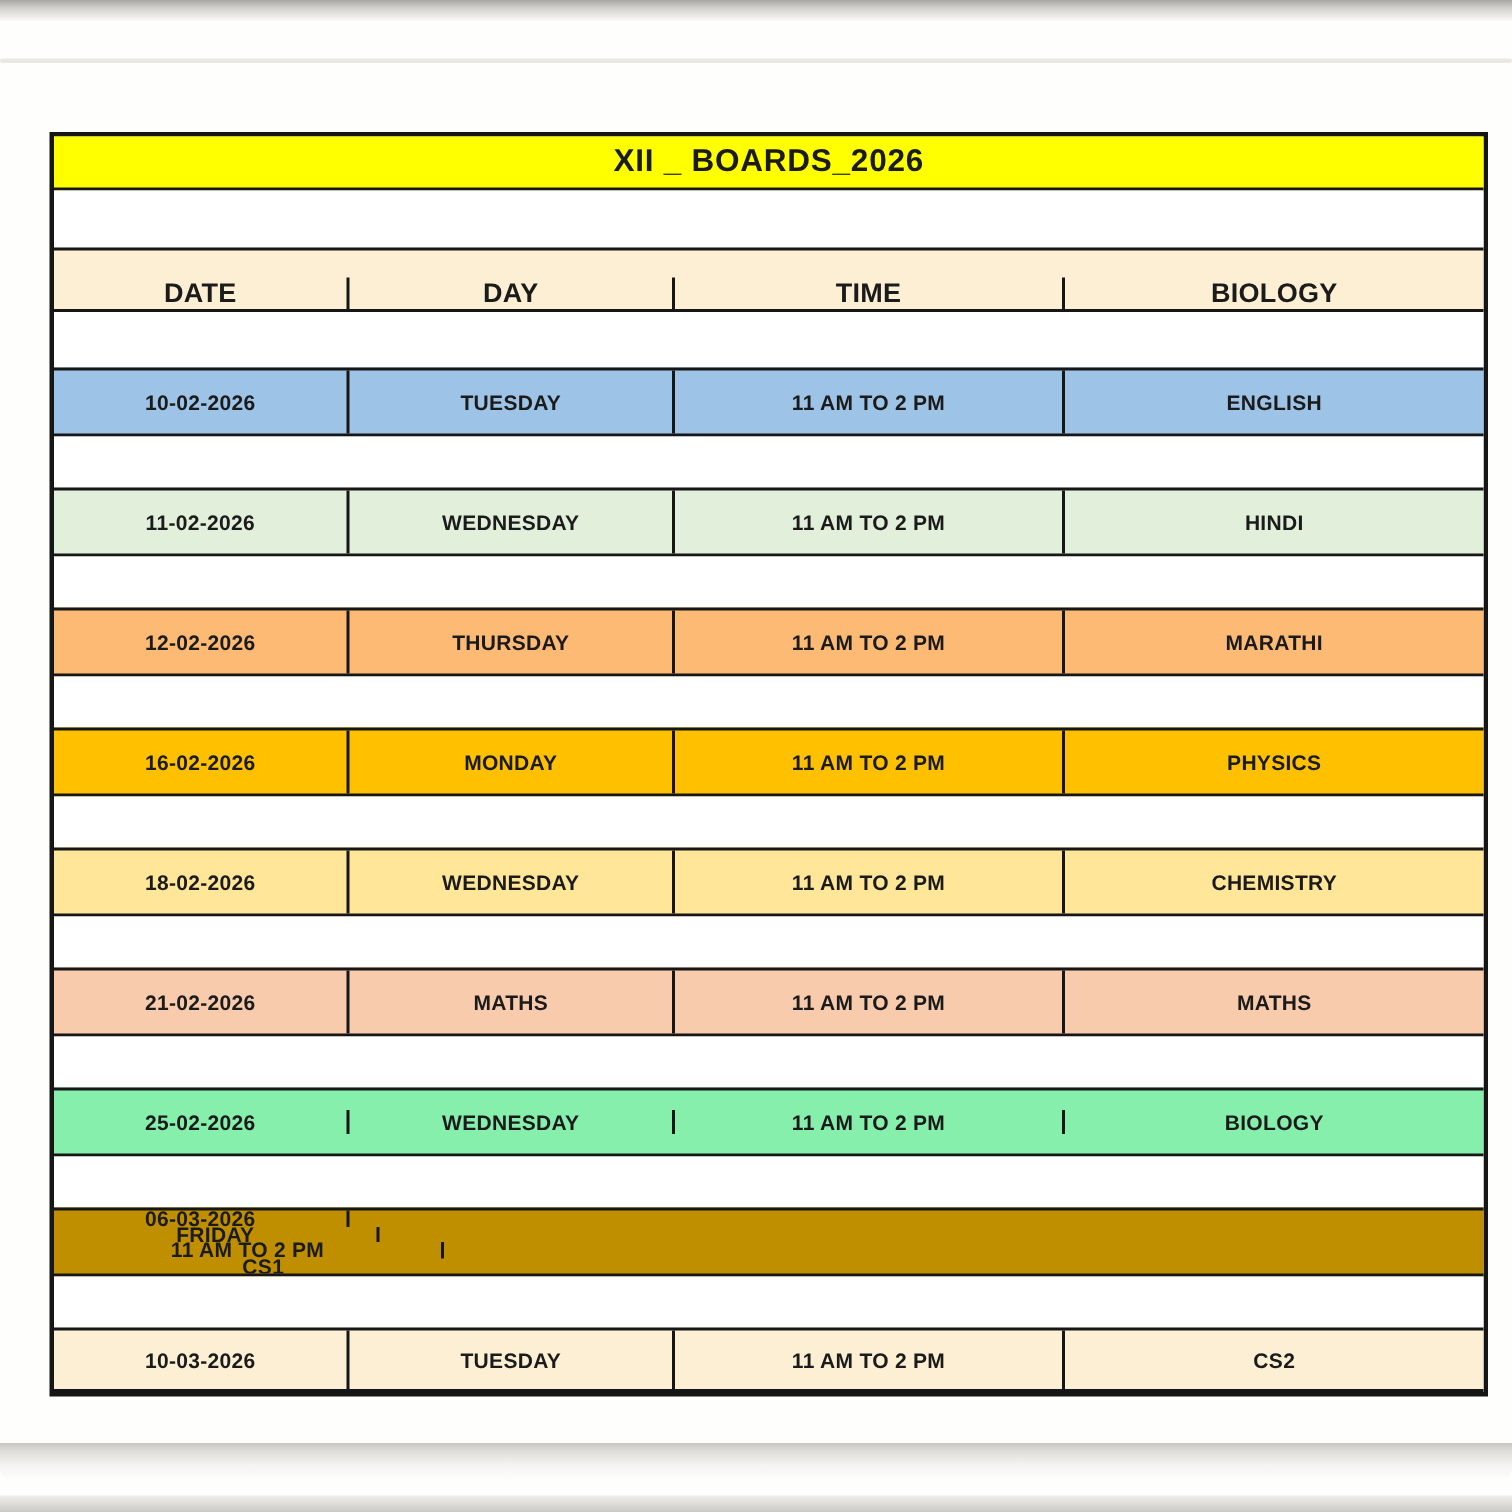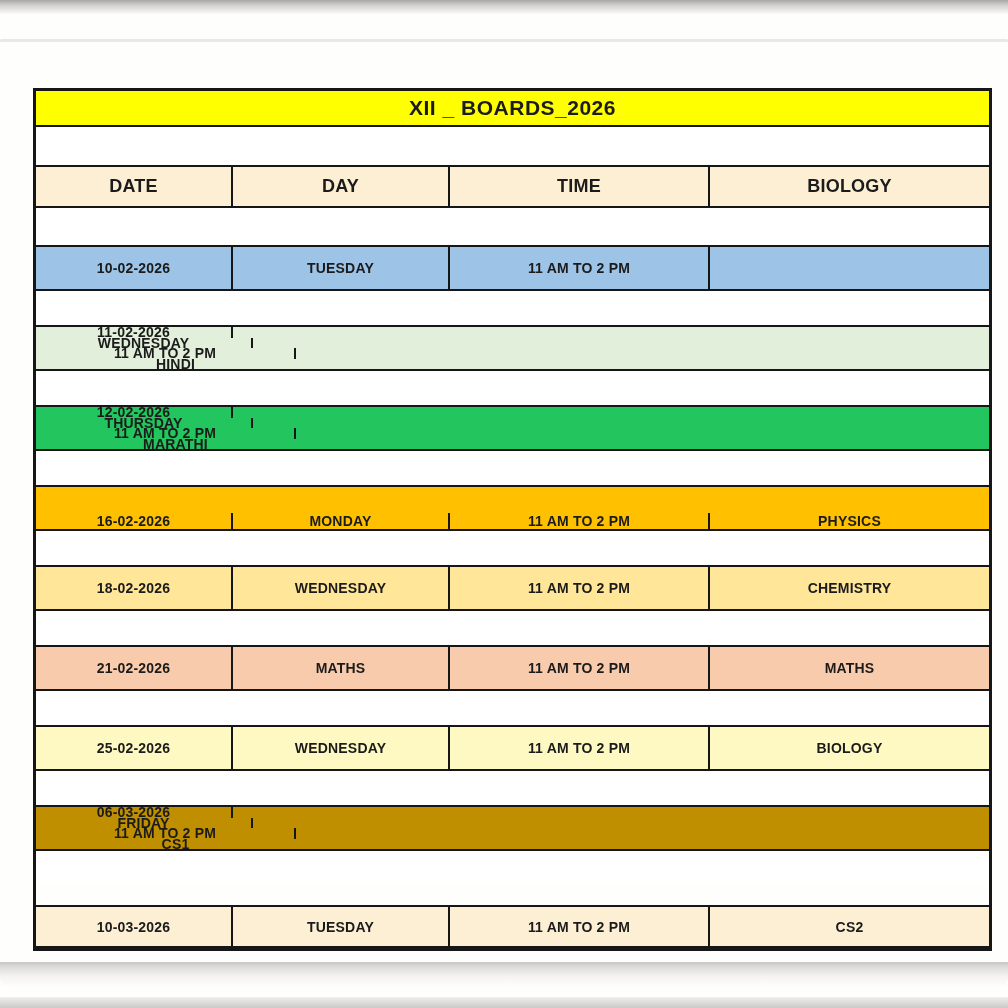--- a/index.html
+++ b/index.html
@@ -73,22 +73,23 @@
   .row {
     box-sizing: border-box;
     display: flex;
     height: 46px;
     border-top: 2px solid #161616;
     border-bottom: 2px solid #161616;
   }
   .row.header-row {
     height: 43px;
     font-size: 18px;
-  }
-  .row.last-row { height: 43px; margin-top: 20px; }
+    align-items: flex-end;
+  }
+  .row.last-row { height: 43px; }
   .cell {
     box-sizing: border-box;
     display: flex;
     align-items: center;
     justify-content: center;
     font-size: 14px;
     font-weight: 700;
     letter-spacing: 0.2px;
     white-space: nowrap;
     overflow: hidden;
@@ -118,43 +119,44 @@
       <div class="cell c3">TIME</div>
       <div class="cell c4">BIOLOGY</div>
     </div>
 
     <div class="spacer-md"></div>
 
     <div class="row" style="background-color: rgb(157, 195, 230);">
       <div class="cell c1">10-02-2026</div>
       <div class="cell c2">TUESDAY</div>
       <div class="cell c3">11 AM TO 2 PM</div>
-    </div>
-
-    <div class="spacer"></div>
-
-    <div class="row" style="background-color: rgb(226, 239, 218); flex-direction: column;">
+      <div class="cell c4">ENGLISH</div>
+    </div>
+
+    <div class="spacer"></div>
+
+    <div class="row" style="background-color: rgb(226, 239, 218);">
       <div class="cell c1">11-02-2026</div>
       <div class="cell c2">WEDNESDAY</div>
       <div class="cell c3">11 AM TO 2 PM</div>
       <div class="cell c4">HINDI</div>
     </div>
 
     <div class="spacer"></div>
 
-    <div class="row" style="background-color: #22c55e; flex-direction: column;">
+    <div class="row" style="background-color: #fdba74;">
       <div class="cell c1">12-02-2026</div>
       <div class="cell c2">THURSDAY</div>
       <div class="cell c3">11 AM TO 2 PM</div>
       <div class="cell c4">MARATHI</div>
     </div>
 
     <div class="spacer"></div>
 
-    <div class="row" style="background-color: rgb(255, 192, 0); align-items: flex-end;">
+    <div class="row" style="background-color: rgb(255, 192, 0);">
       <div class="cell c1">16-02-2026</div>
       <div class="cell c2">MONDAY</div>
       <div class="cell c3">11 AM TO 2 PM</div>
       <div class="cell c4">PHYSICS</div>
     </div>
 
     <div class="spacer"></div>
 
     <div class="row" style="background-color: rgb(255, 230, 153);">
       <div class="cell c1">18-02-2026</div>
@@ -167,21 +169,21 @@
 
     <div class="row" style="background-color: rgb(248, 203, 173);">
       <div class="cell c1">21-02-2026</div>
       <div class="cell c2">MATHS</div>
       <div class="cell c3">11 AM TO 2 PM</div>
       <div class="cell c4">MATHS</div>
     </div>
 
     <div class="spacer"></div>
 
-    <div class="row" style="background-color: #fef9c3;">
+    <div class="row" style="background-color: #86efac; align-items: center;">
       <div class="cell c1">25-02-2026</div>
       <div class="cell c2">WEDNESDAY</div>
       <div class="cell c3">11 AM TO 2 PM</div>
       <div class="cell c4">BIOLOGY</div>
     </div>
 
     <div class="spacer"></div>
 
     <div class="row" style="background-color: rgb(191, 143, 0); flex-direction: column;">
       <div class="cell c1">06-03-2026</div>

